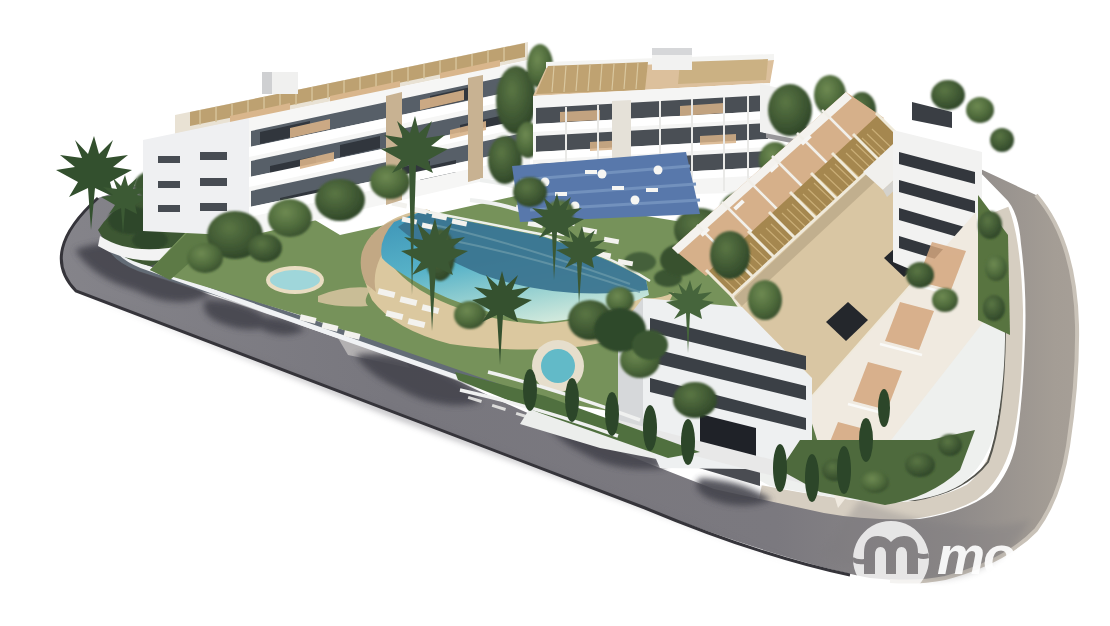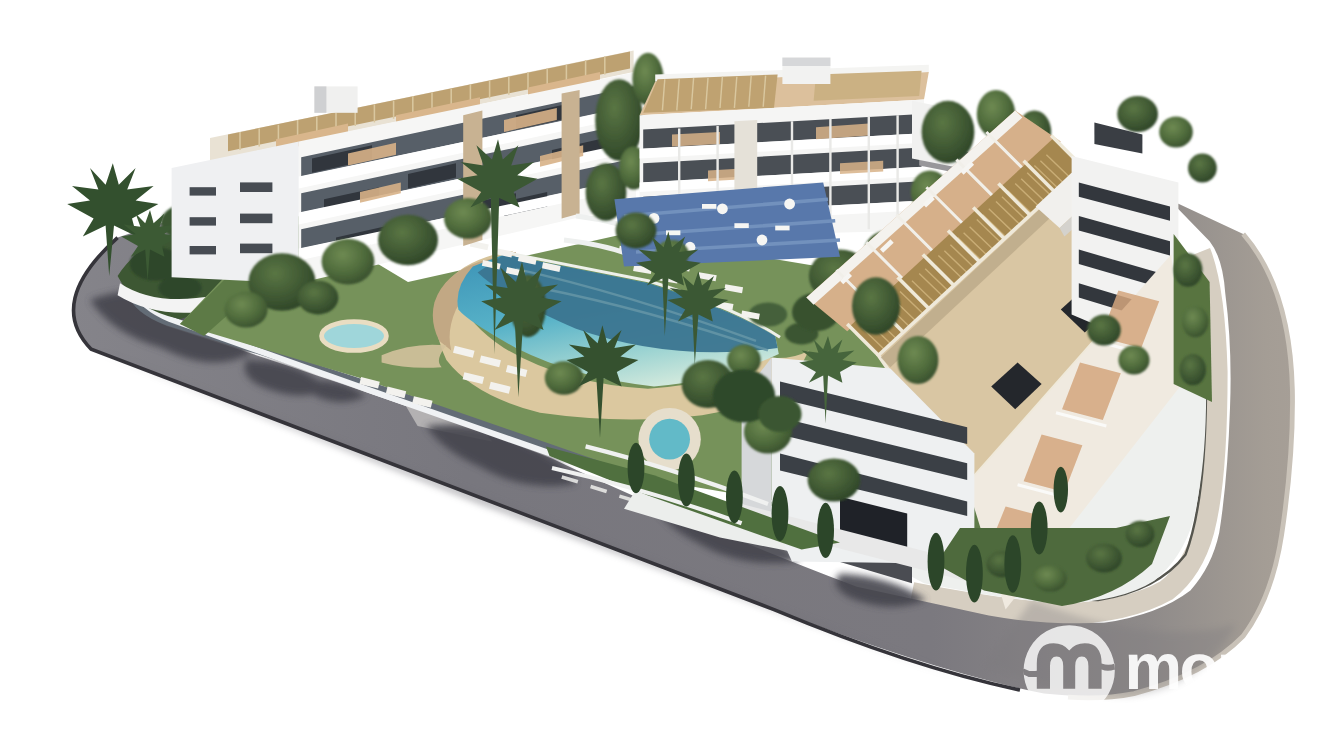--- a/index.html
+++ b/index.html
@@ -1,17 +1,17 @@
 <!DOCTYPE html>
 <html><head>
 <meta charset="utf-8">
 <style>
 html,body{margin:0;padding:0;background:#ffffff;}
 #stage{position:relative;width:1110px;height:626px;overflow:hidden;background:#ffffff;
-font-family:"Liberation Sans", sans-serif;}
+font-family:"Liberation Sans", sans-serif;font-style:italic;}
 </style>
 </head>
 <body>
 <div id="stage">
 <svg width="1110" height="626" viewBox="0 0 1110 626">
 <defs>
 <linearGradient id="roadGrad" x1="0" y1="0" x2="1110" y2="0" gradientUnits="userSpaceOnUse">
 <stop offset="0" stop-color="#87868c"></stop>
 <stop offset="0.35" stop-color="#78777e"></stop>
 <stop offset="0.70" stop-color="#7b797f"></stop>

